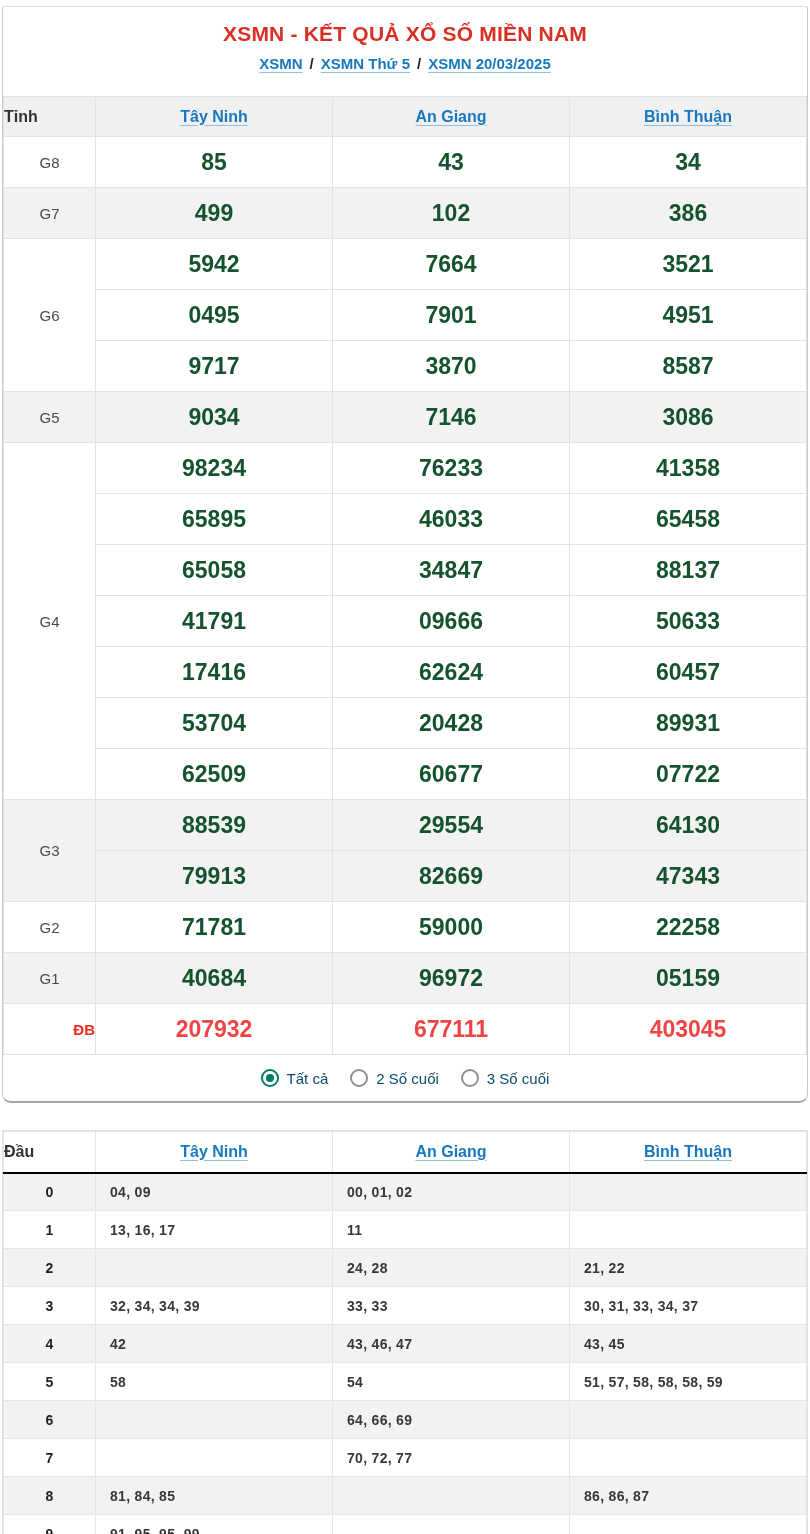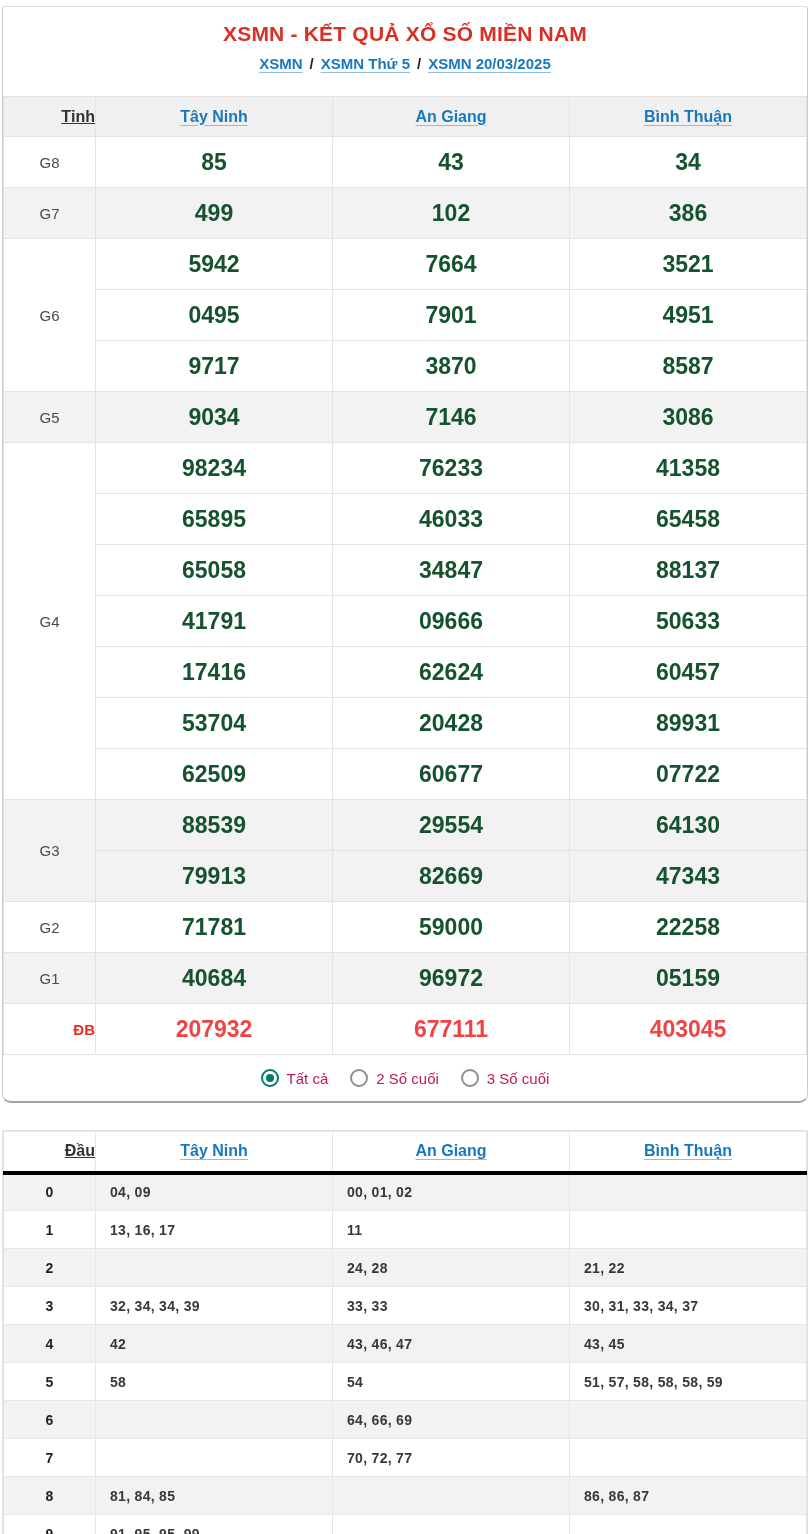--- a/index.html
+++ b/index.html
@@ -45,22 +45,21 @@
 
   table { width: 100%; border-collapse: collapse; table-layout: fixed; }
   .results th, .results td { border: 1px solid #e3e3e3; }
   .results thead tr { height: 40px; }
   .results thead th { background: #f0f0f0; }
   .corner {
     width: 92px;
     font-size: 16px;
     font-weight: 700;
     color: #333;
-    text-align: right;
-    text-decoration: underline;
+    text-align: left;
   }
   .col-link {
     color: #1878be;
     font-size: 16px;
     font-weight: 700;
     text-decoration: underline;
     text-decoration-color: #8fbede;
     text-underline-offset: 3px;
     cursor: pointer;
   }
@@ -81,21 +80,21 @@
   .results tr.special td.val { color: #ef4444; }
   .results tr.special td.prize-label { color: #f02b1e; font-weight: 700; text-align: right; }
 
   .filter-row {
     height: 46px;
     display: flex;
     align-items: center;
     justify-content: center;
     gap: 22px;
     font-size: 15px;
-    color: #be185d;
+    color: #0c4a6e;
   }
   .radio-opt { display: inline-flex; align-items: center; gap: 8px; cursor: pointer; }
   .radio-icon {
     width: 18px; height: 18px;
     border-radius: 50%;
     border: 2px solid #8f8f8f;
     display: inline-block;
     position: relative;
     background: #fff;
   }
@@ -106,21 +105,21 @@
     left: 3px; top: 3px; right: 3px; bottom: 3px;
     border-radius: 50%;
     background: #00796b;
   }
 
   .spacer { height: 21px; }
 
   .dau-wrap { margin: 0 2px; border: 1px solid #e0e0e0; border-bottom: none; }
   .dau td { border: 1px solid #e6e6e6; }
   .dau thead tr { height: 41px; background: #fff; }
-  .dau thead td { border-bottom: 4px solid #000000; }
+  .dau thead td { border-bottom: 2px solid #000000; }
   .dau tbody tr { height: 38px; }
   .dau tbody tr.shade td { background: #f2f2f2; }
   .dau .digit {
     width: 92px;
     text-align: center;
     font-size: 14px;
     font-weight: 700;
     color: #222;
   }
   .dau .dau-val {

